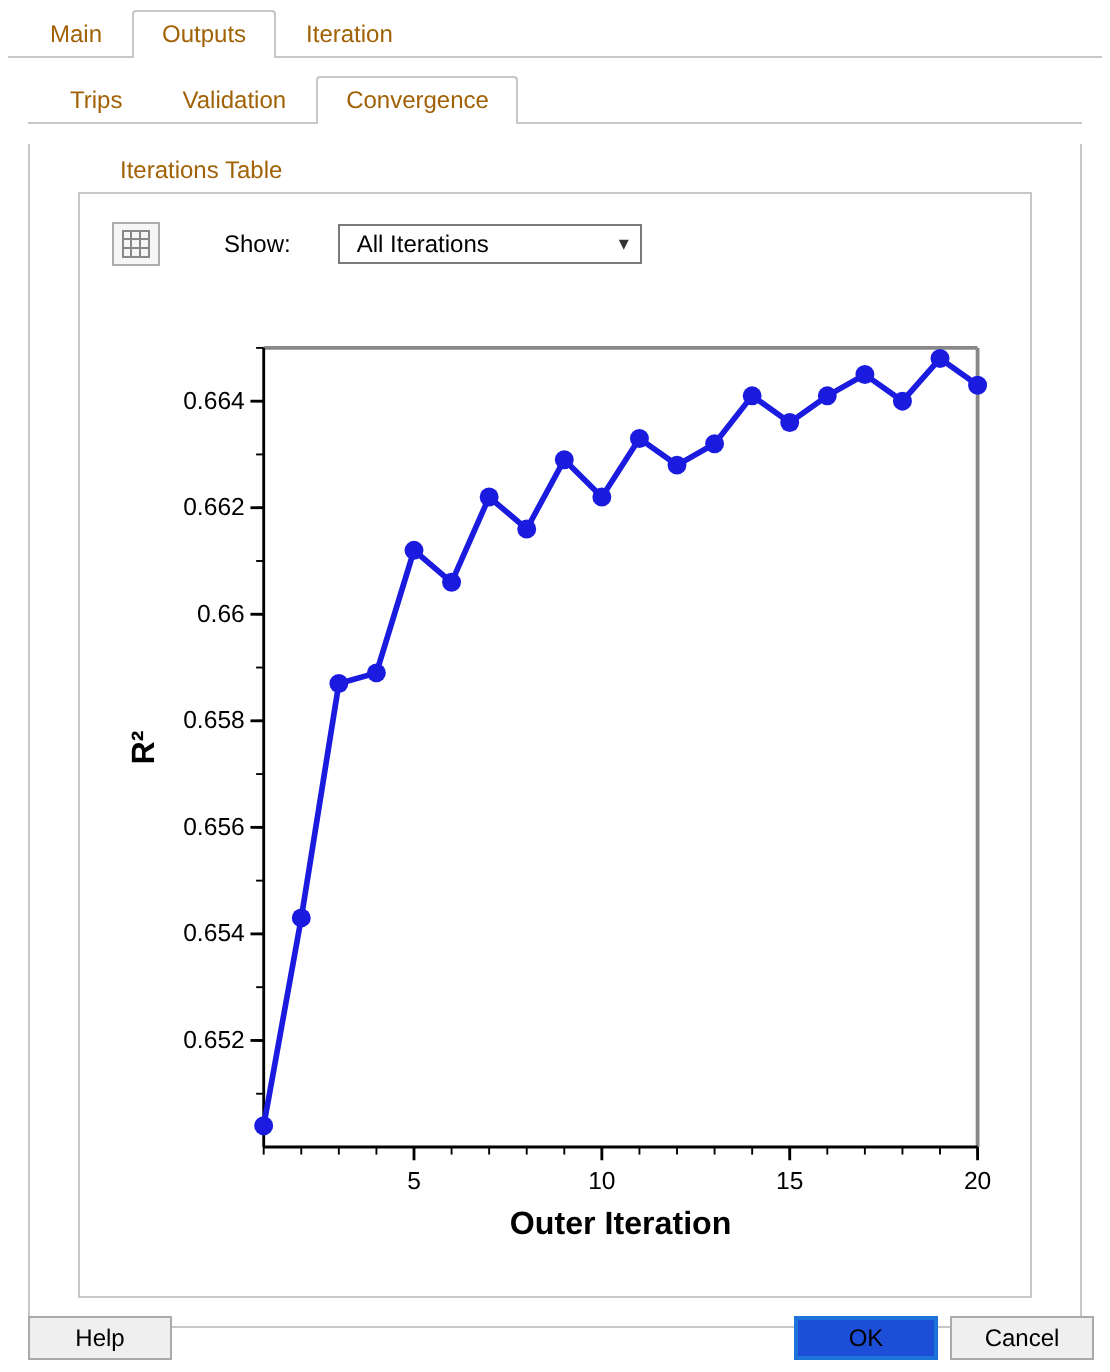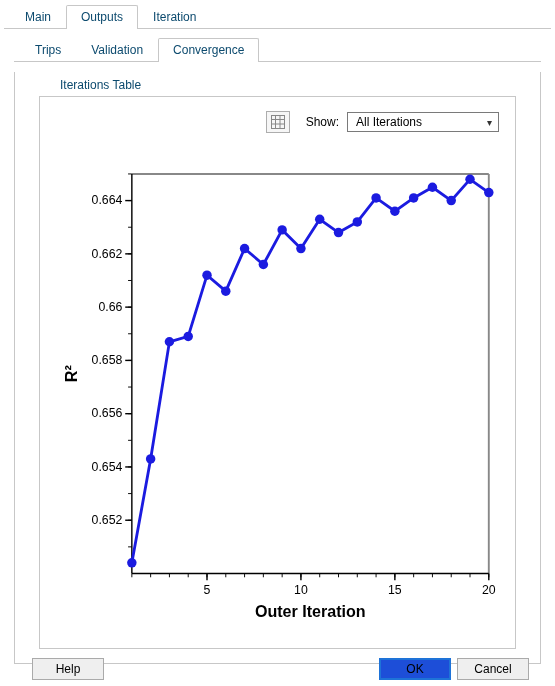--- a/index.html
+++ b/index.html
@@ -22,21 +22,21 @@
   .outer-tabs { margin:4px 4px 0 4px; }
   .mid-tabs { margin:8px 14px 0 14px; }
   .inner-tabs { margin:10px 24px 0 24px; }
   .tab {
     padding:4px 14px 5px 14px;
     border:1px solid transparent;
     border-bottom:none;
     position:relative;
     bottom:-1px;
     cursor:default;
-    color:#0c4a6e;
+    color:#a16207;
   }
   .tab.active {
     border-color:#c7c7c7;
     background:#fff;
     border-top-left-radius:2px;
     border-top-right-radius:2px;
   }
   .mid-panel {
     border:1px solid #c7c7c7;
     border-top:none;
@@ -48,23 +48,22 @@
   .inner-panel {
     border:1px solid #c7c7c7;
     border-top:none;
     margin:0 24px;
     height:552px;
     position:relative;
   }
   .controls {
     display:flex;
     align-items:center;
-    gap:8px;
+    gap:24px;
     padding:14px 16px 6px 16px;
-    justify-content:flex-end;
   }
   .grid-btn {
     width:24px; height:22px;
     border:1px solid #adadad;
     background:#f6f6f6;
     display:flex; align-items:center; justify-content:center;
   }
   .grid-icon { width:14px; height:14px; }
   .show-label { margin-left:8px; }
   .combo {
@@ -84,21 +83,21 @@
   svg.chart { width:100%; height:100%; }
   .axis-label-y { font-size:17px; font-weight:bold; }
   .axis-label-x { font-size:17px; font-weight:bold; }
   .tick-text { font-size:13px; fill:#000; }
   .footer {
     position:absolute;
     left:0; right:0; bottom:0;
     height:34px;
     display:flex;
     align-items:center;
-    padding:0 26px;
+    padding:0 8px;
   }
   .footer .spacer { flex:1; }
   .btn {
     min-width:72px; height:22px;
     border:1px solid #aaa;
     background:#efefef;
     display:flex; align-items:center; justify-content:center;
     margin-left:6px;
     font-size:12px;
     cursor:default;

